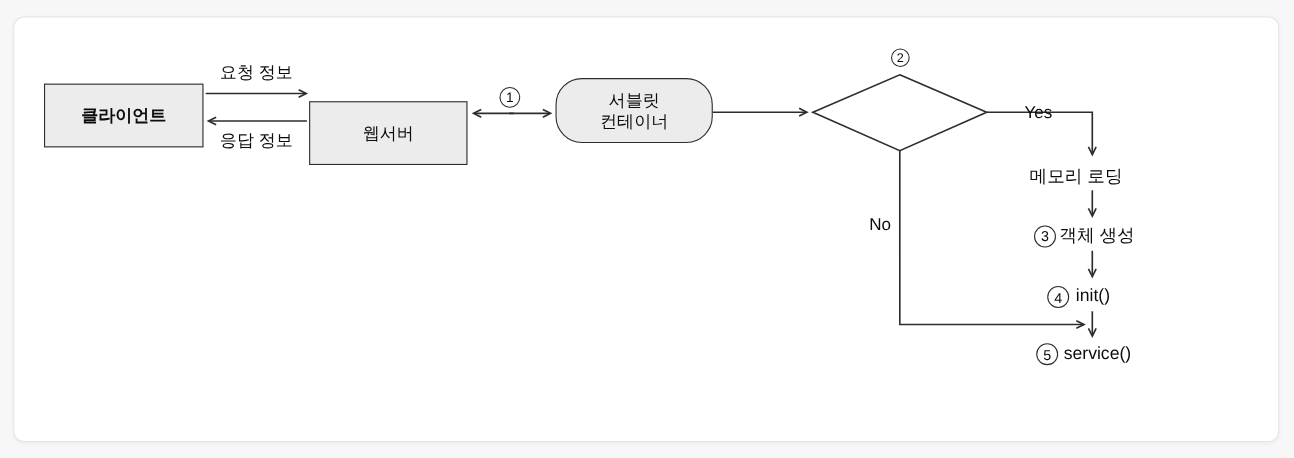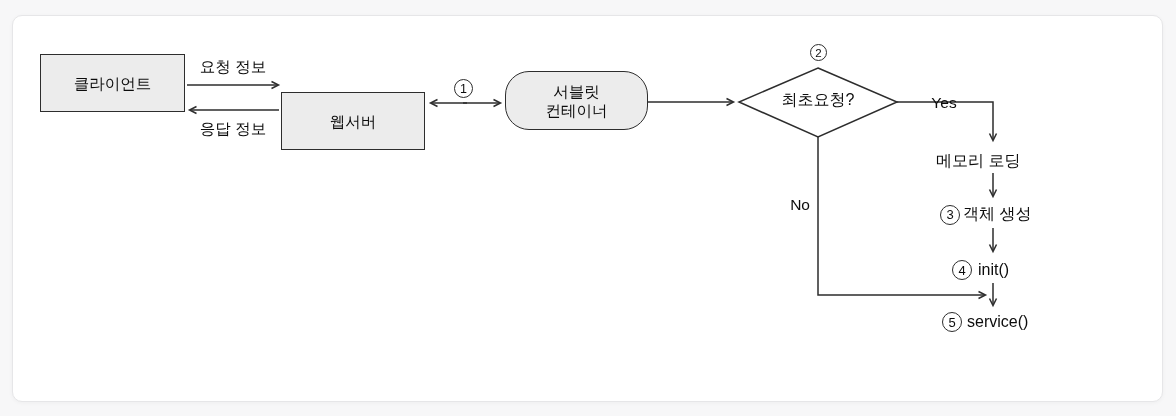--- a/index.html
+++ b/index.html
@@ -39,21 +39,21 @@
     border: 1.6px solid #2d2d2d;
     color: #0c0c0c;
     font-size: 15.5px;
     display: flex;
     flex-direction: column;
     align-items: center;
     justify-content: center;
     text-align: center;
     line-height: 19px;
   }
-  .node-client   { left: 40px;  top: 54px; width: 145px; height: 58px; }
+  .node-client   { left: 40px;  top: 76px; width: 145px; height: 58px; font-weight: bold; }
   .node-web      { left: 281px; top: 72px; width: 144px; height: 58px; margin-top: 20px; }
   .node-container{ left: 505px; top: 71px; width: 143px; height: 59px; border-radius: 24px; }
   .lbl {
     position: absolute;
     color: #0c0c0c;
     font-size: 15.5px;
     line-height: 17px;
     white-space: nowrap;
   }
   .lbl-request  { left: 173px; top: 58px;  width: 120px; text-align: center; }
@@ -160,21 +160,20 @@
   <div class="lbl lbl-response">응답 정보</div>
 
   <div class="badge badge-1">
     <span>1</span>
   </div>
 
   <div class="badge badge-2">
     <span>2</span>
   </div>
 
-  <div class="lbl lbl-decision">최초요청?</div>
   <div class="lbl lbl-yes">Yes</div>
   <div class="lbl lbl-no">No</div>
 
   <div class="lbl lbl-memory">메모리 로딩</div>
 
   <div class="step step-3">
     <span class="badge-inline">
       <span>3</span>
     </span>
     <span>객체 생성</span>

